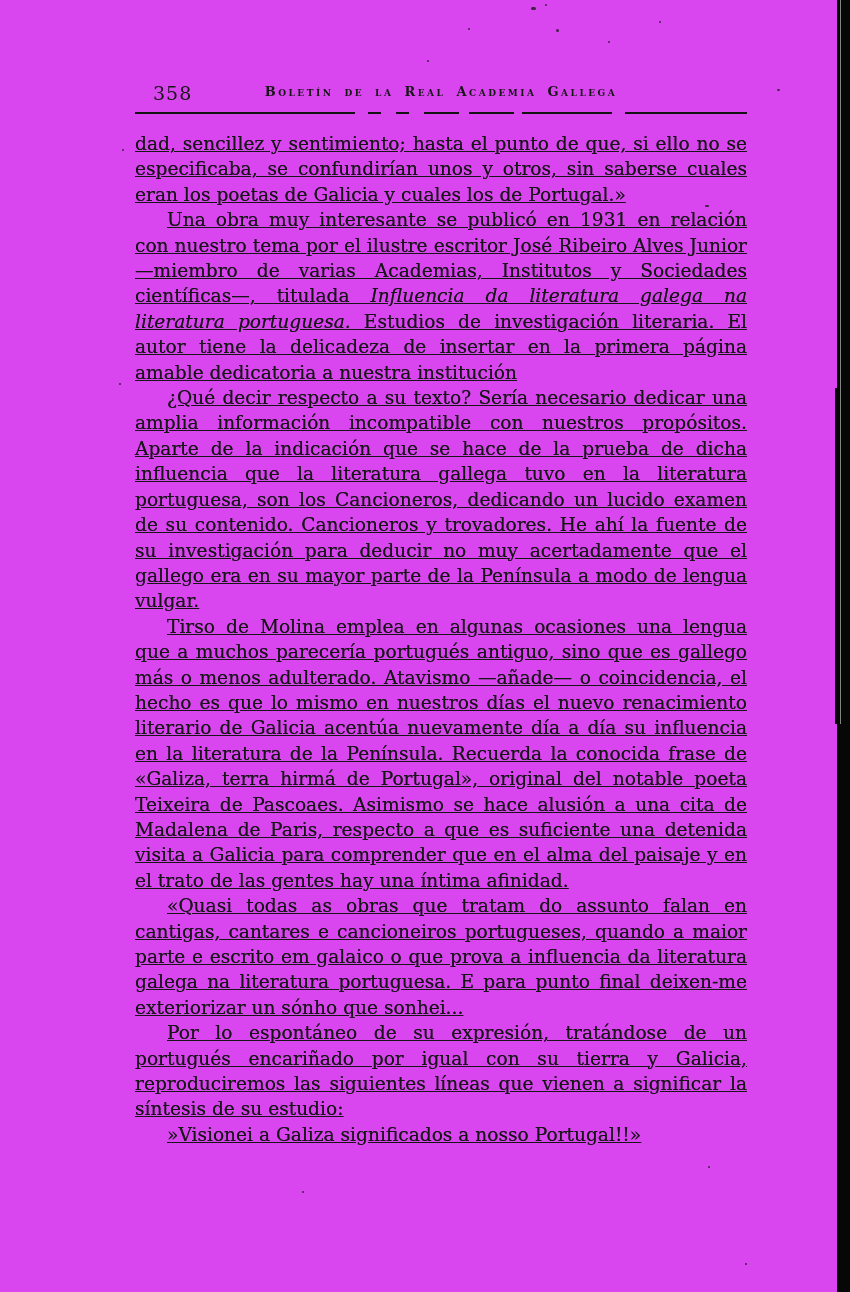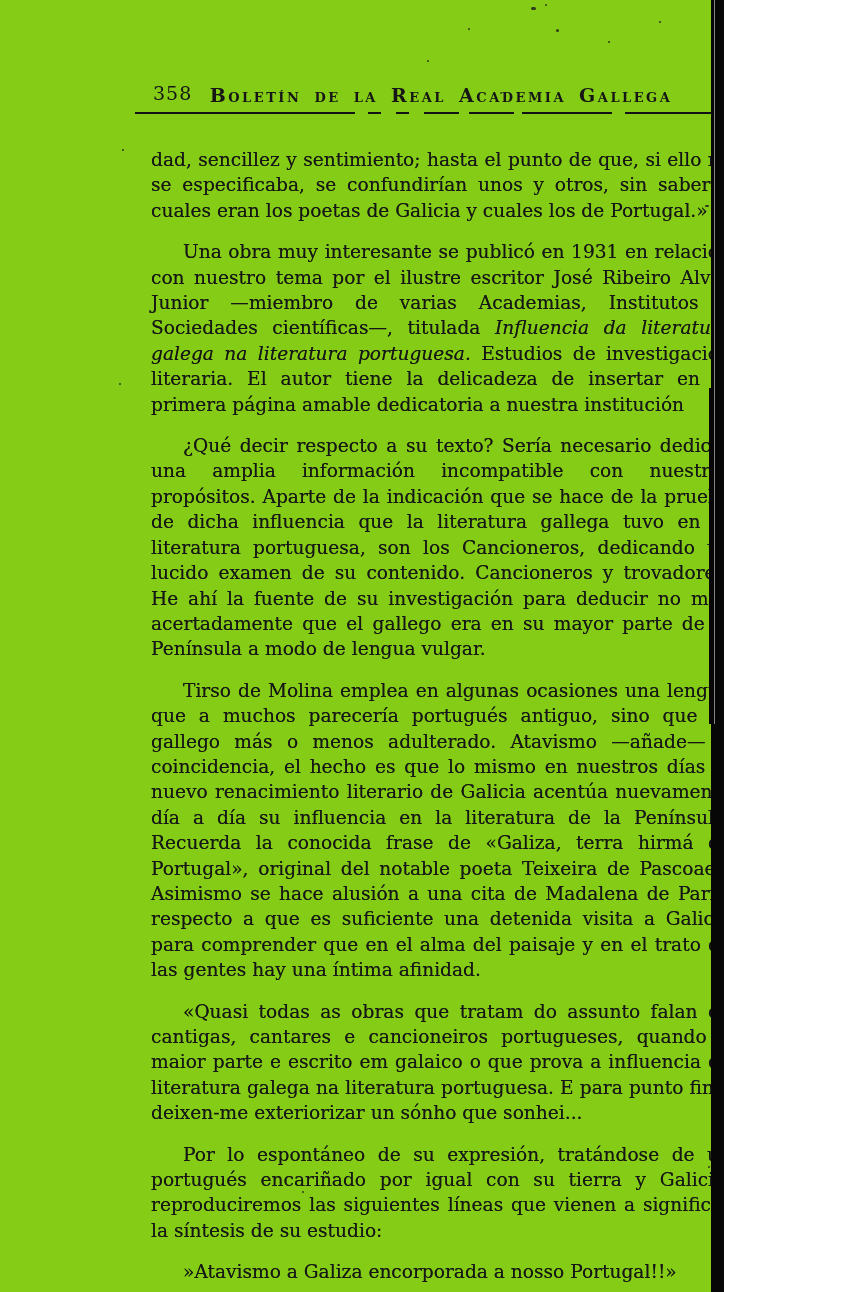--- a/index.html
+++ b/index.html
@@ -2,23 +2,23 @@
 <html><head>
 <meta charset="utf-8">
 <style>
   html, body {
     margin: 0;
     padding: 0;
     background: #ffffff;
   }
   .scan-page {
     position: relative;
-    width: 724px;
+    width: 850px;
     height: 1292px;
-    background: #84cc16;
+    background: #d946ef;
     overflow: hidden;
     font-family: "DejaVu Serif", "Liberation Serif", serif;
     color: #161616;
   }
 
   
   .running-header {
     position: absolute;
     left: 135px;
     top: 82px;
@@ -33,21 +33,21 @@
     letter-spacing: 1px;
   }
   .journal-title {
     position: absolute;
     left: 0;
     right: 0;
     top: 2px;
     text-align: center;
     font-variant: small-caps;
     font-weight: bold;
-    font-size: 19px;
+    font-size: 13px;
     letter-spacing: 2.5px;
     word-spacing: 4px;
   }
 
   
   .header-rule {
     position: absolute;
     left: 135px;
     top: 112px;
     width: 612px;
@@ -67,22 +67,23 @@
     position: absolute;
     left: 135px;
     top: 131px;
     width: 612px;
     font-size: 18.6px;
     line-height: 25.4px;
     text-align: justify;
     text-shadow: 0 0 0.5px rgba(10,10,10,0.65);
   }
   .page-text p {
-    margin: 16px;
+    margin: 0;
     padding: 0;
+    text-decoration: underline;
   }
   .page-text p.indent {
     text-indent: 32px;
   }
   .page-text .it {
     font-style: italic;
   }
 
   
   .binding-bar {
@@ -149,21 +150,21 @@
 
   <div class="header-rule"></div>
 
   <div class="page-text">
       <p><span>dad, sencillez y sentimiento; hasta el punto de que, si ello no se especificaba, se confundirían unos y otros, sin saberse cuales eran los poetas de Galicia y cuales los de Portugal.»</span></p>
       <p class="indent"><span>Una obra muy interesante se publicó en 1931 en relación con nuestro tema por el ilustre escritor José Ribeiro Alves Junior —miembro de varias Academias, Institutos y Sociedades científicas—, titulada </span><span class="it">Influencia da literatura galega na literatura portuguesa.</span><span> Estudios de investigación literaria. El autor tiene la delicadeza de insertar en la primera página amable dedicatoria a nuestra institución</span></p>
       <p class="indent"><span>¿Qué decir respecto a su texto? Sería necesario dedicar una amplia información incompatible con nuestros propósitos. Aparte de la indicación que se hace de la prueba de dicha influencia que la literatura gallega tuvo en la literatura portuguesa, son los Cancioneros, dedicando un lucido examen de su contenido. Cancioneros y trovadores. He ahí la fuente de su investigación para deducir no muy acertadamente que el gallego era en su mayor parte de la Península a modo de lengua vulgar.</span></p>
       <p class="indent"><span>Tirso de Molina emplea en algunas ocasiones una lengua que a muchos parecería portugués antiguo, sino que es gallego más o menos adulterado. Atavismo —añade— o coincidencia, el hecho es que lo mismo en nuestros días el nuevo renacimiento literario de Galicia acentúa nuevamente día a día su influencia en la literatura de la Península. Recuerda la conocida frase de «Galiza, terra hirmá de Portugal», original del notable poeta Teixeira de Pascoaes. Asimismo se hace alusión a una cita de Madalena de Paris, respecto a que es suficiente una detenida visita a Galicia para comprender que en el alma del paisaje y en el trato de las gentes hay una íntima afinidad.</span></p>
       <p class="indent"><span>«Quasi todas as obras que tratam do assunto falan en cantigas, cantares e cancioneiros portugueses, quando a maior parte e escrito em galaico o que prova a influencia da literatura galega na literatura portuguesa. E para punto final deixen-me exteriorizar un sónho que sonhei...</span></p>
       <p class="indent"><span>Por lo espontáneo de su expresión, tratándose de un portugués encariñado por igual con su tierra y Galicia, reproduciremos las siguientes líneas que vienen a significar la síntesis de su estudio:</span></p>
-      <p class="indent"><span>»Atavismo a Galiza encorporada a nosso Portugal!!»</span></p>
+      <p class="indent"><span>»Visionei a Galiza significados a nosso Portugal!!»</span></p>
     </div>
 
   <div class="binding-bar"></div>
 
   <div class="speck s1"></div>
   <div class="speck s2"></div>
   <div class="speck s3"></div>
   <div class="speck s4"></div>
   <div class="speck s5"></div>
   <div class="speck s6"></div>

